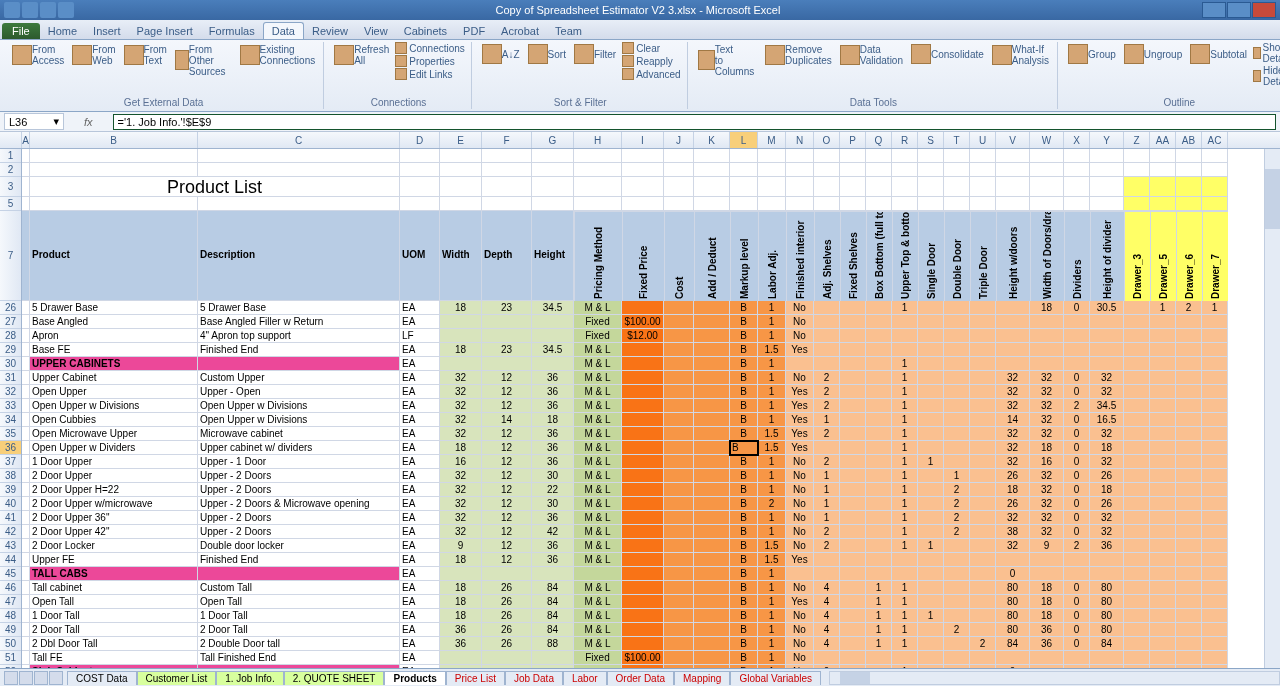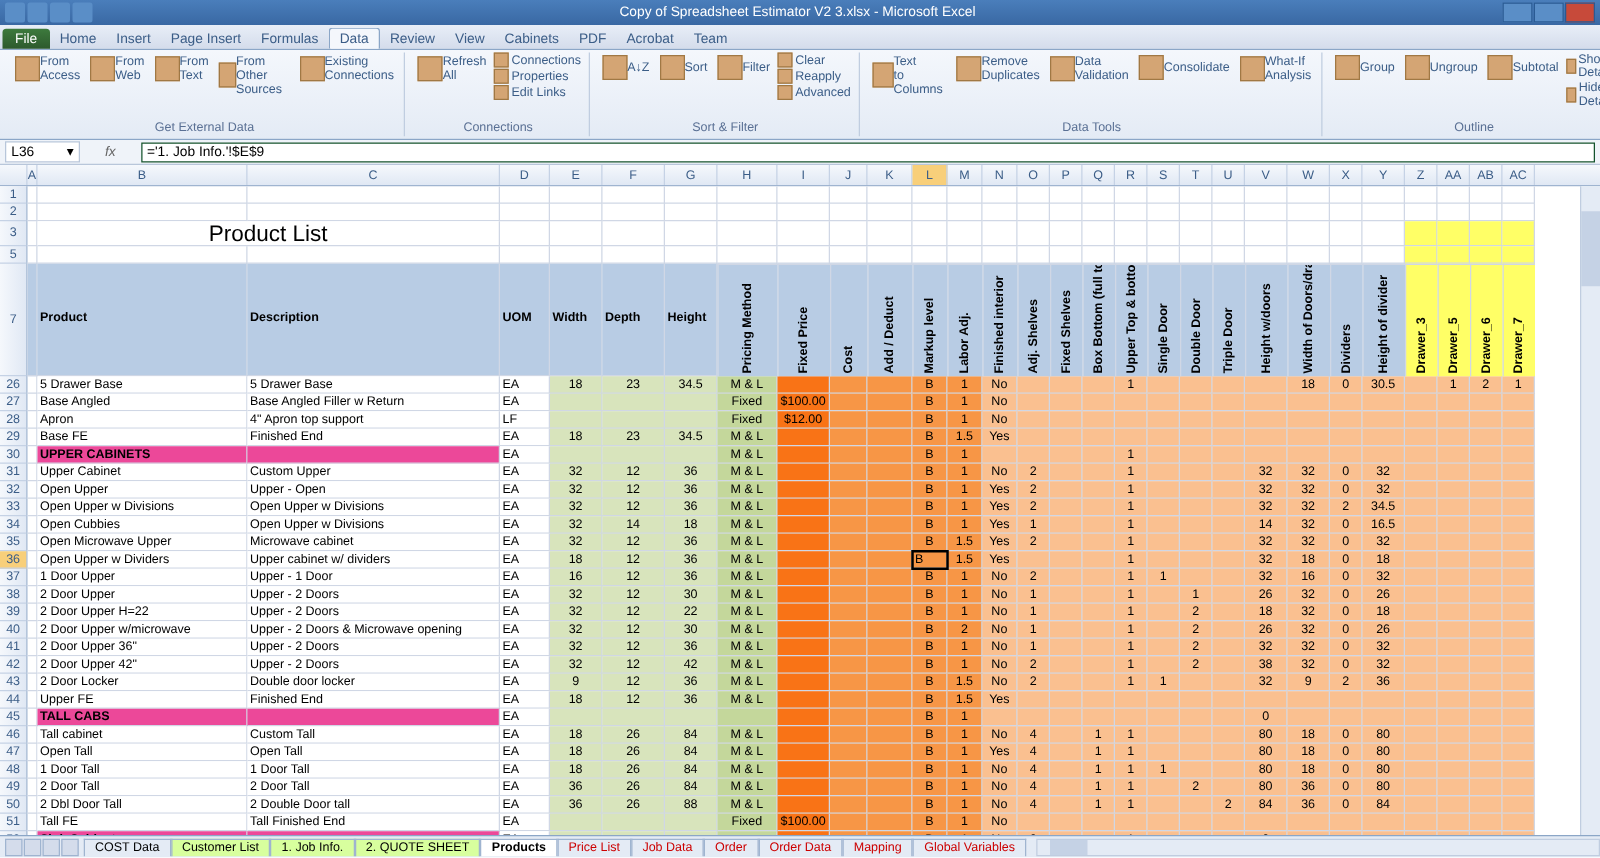--- a/index.html
+++ b/index.html
@@ -1323,21 +1323,21 @@
     <span></span>
   </div>
   <div id="stabs" style="display:flex">
       <div class="stab">COST Data</div>
       <div class="stab hl">Customer List</div>
       <div class="stab hl">1. Job Info.</div>
       <div class="stab hl">2. QUOTE SHEET</div>
       <div class="stab active">Products</div>
       <div class="stab red">Price List</div>
       <div class="stab red">Job Data</div>
-      <div class="stab red">Order</div>
+      <div class="stab red">Labor</div>
       <div class="stab red">Order Data</div>
       <div class="stab red">Mapping</div>
       <div class="stab red">Global Variables</div>
     </div>
   <div class="hscroll">
       <div class="thumb"></div>
     </div>
 </div>
 
 </body></html>

